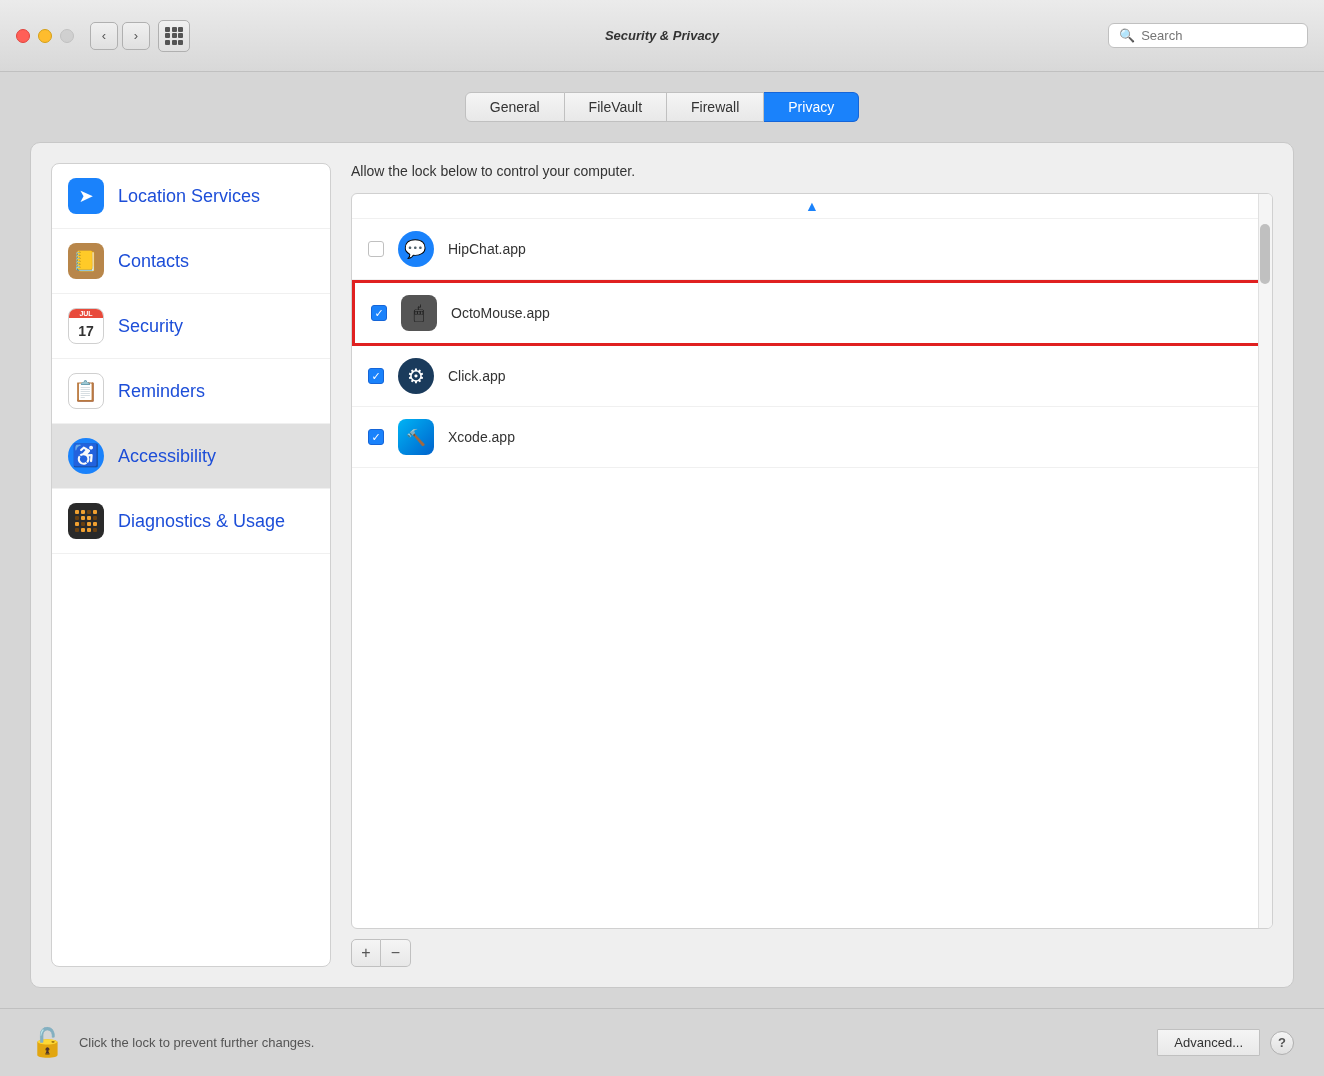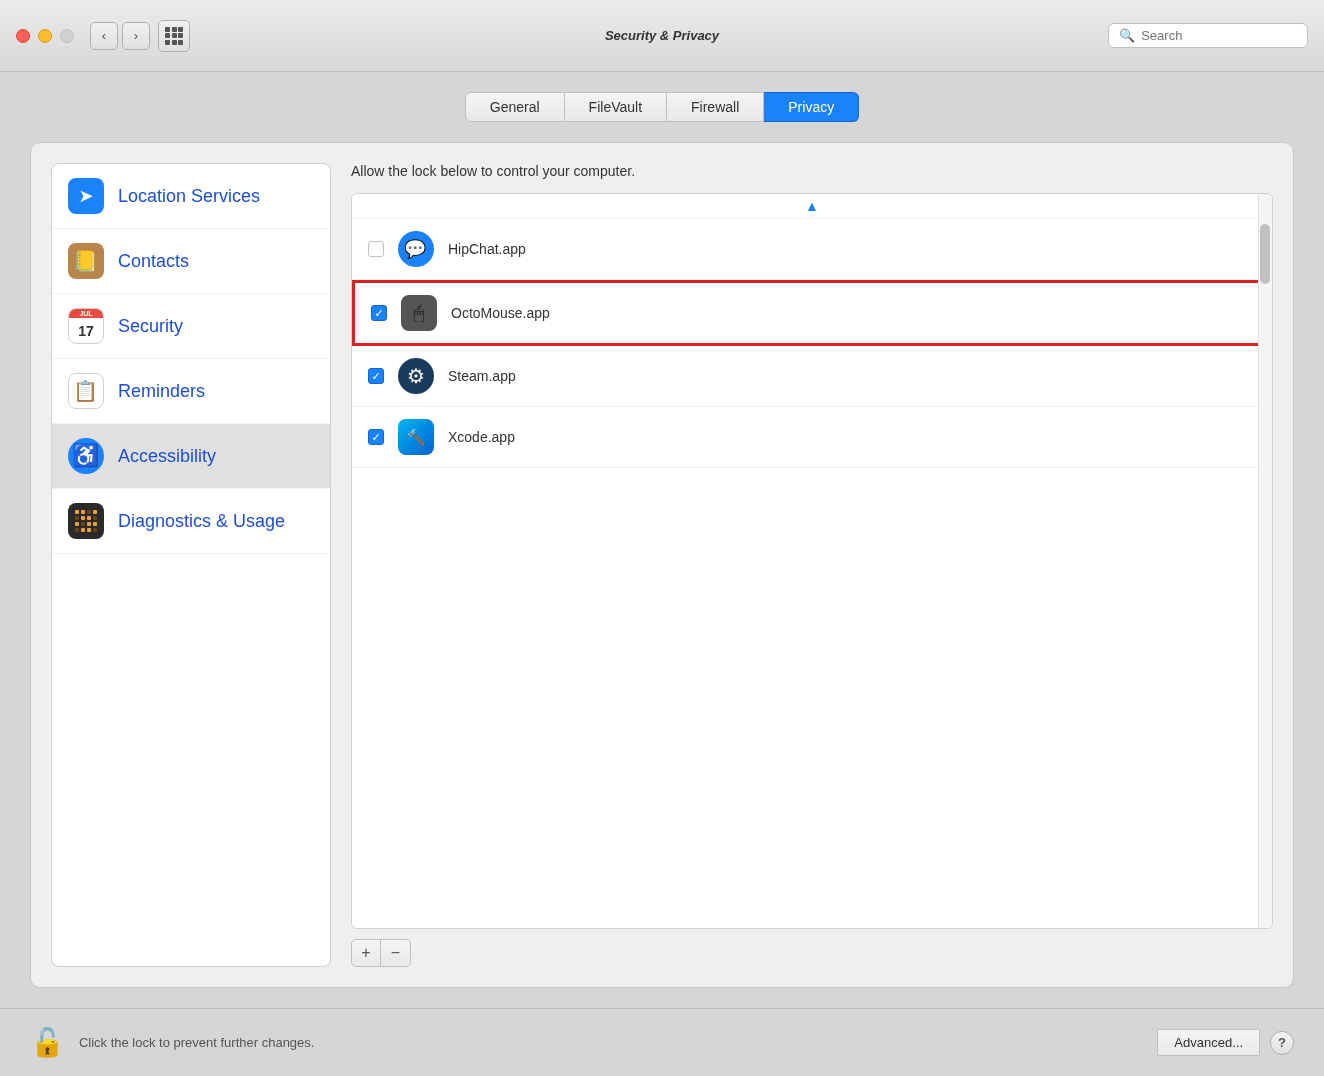--- a/index.html
+++ b/index.html
@@ -651,21 +651,21 @@
               <span>🖱</span>
             </div>
             <span class="app-name">OctoMouse.app</span>
           </div>
 
           <div class="app-row">
             <div class="app-checkbox checked">✓</div>
             <div class="steam-icon app-icon">
               <span style="font-size:20px;">⚙</span>
             </div>
-            <span class="app-name">Steam.app</span>
+            <span class="app-name">Click.app</span>
           </div>
 
           <div class="app-row">
             <div class="app-checkbox checked">✓</div>
             <div class="xcode-icon app-icon">
               <span>🔨</span>
             </div>
             <span class="app-name">Xcode.app</span>
           </div>
 

